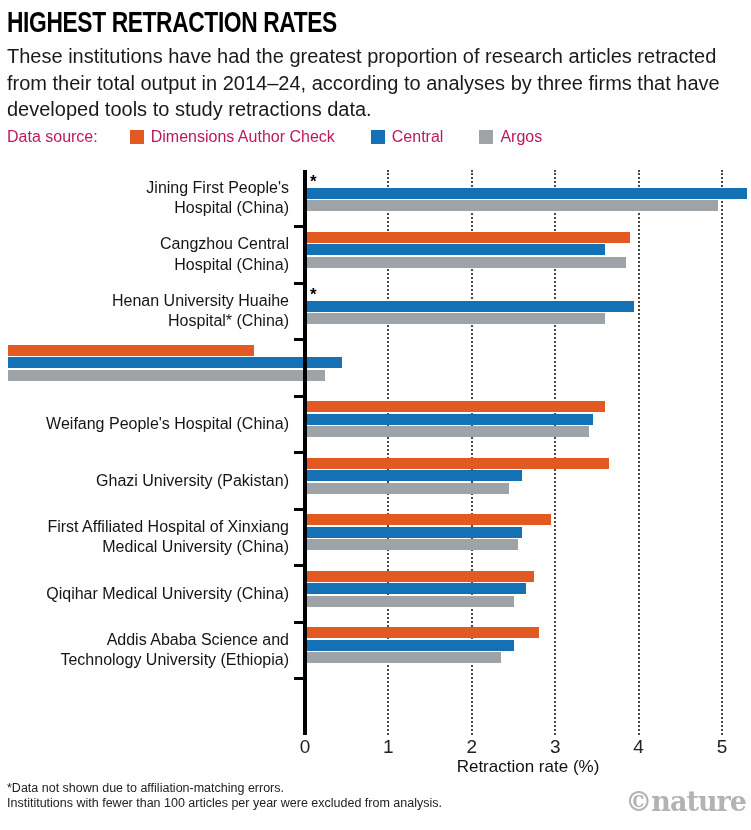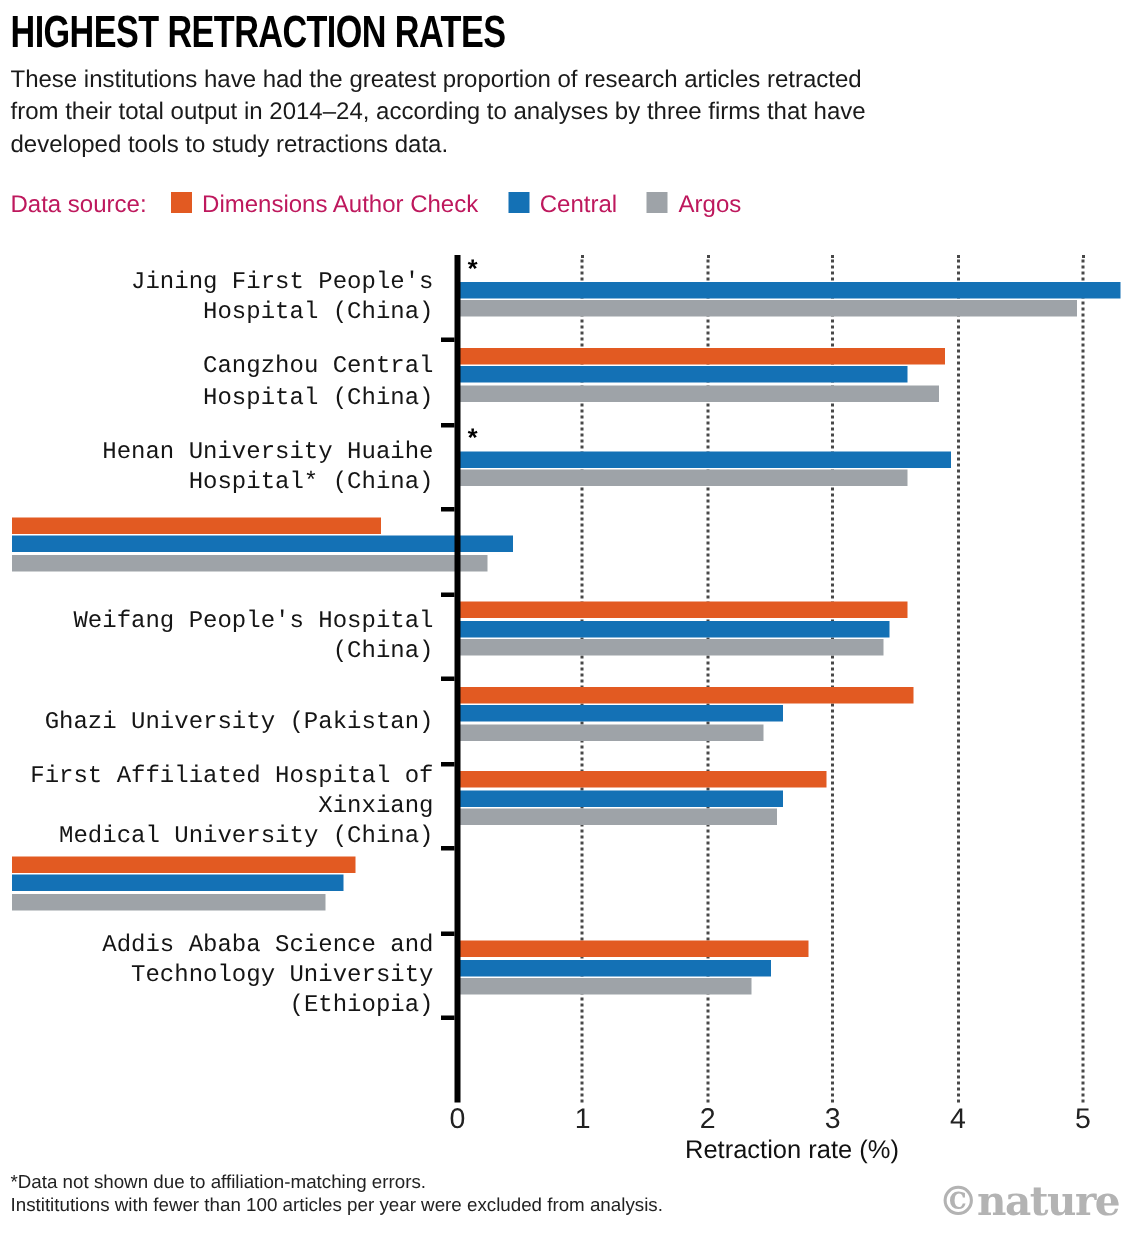--- a/index.html
+++ b/index.html
@@ -1,26 +1,26 @@
 <!DOCTYPE html>
 <html><head>
 <meta charset="utf-8">
 <style>
   html,body{margin:0;padding:0;background:#fff;}
   #canvas{position:relative;width:751px;height:830px;background:#fff;overflow:hidden;
           font-family:"Liberation Sans",sans-serif;color:#1a1a1a;}
   .title{position:absolute;top:5px;left:7px;font-size:30px;font-weight:900;color:#000;
          transform:scaleX(.76);transform-origin:left top;letter-spacing:-.5px;white-space:nowrap;}
-  .subtitle{position:absolute;top:43px;left:7px;width:738px;font-size:16px;line-height:1.33;
+  .subtitle{position:absolute;top:43px;left:7px;width:738px;font-size:20px;line-height:1.33;
             color:#1a1a1a;white-space:pre-line;}
   .legend{position:absolute;top:128px;left:7px;display:flex;align-items:center;font-size:16px;color:#be185d;}
   .legend-label{margin-right:16px;}
-  .legend-item{display:flex;align-items:flex-start;margin-right:20px;}
+  .legend-item{display:flex;align-items:center;margin-right:20px;margin-left:16px;}
   .swatch{width:14px;height:14px;margin-right:7px;display:inline-block;}
-  .chart{position:absolute;top:170px;left:0;width:751px;height:567px;font-family:Liberation Mono, monospace;}
+  .chart{position:absolute;top:170px;left:0;width:751px;height:567px;}
   .gridlines{position:absolute;left:305px;top:0;width:446px;height:565px;}
   .gridline{position:absolute;top:0;bottom:0;width:0;border-left:2px dotted #484848;}
   .axis-line{position:absolute;left:303px;top:0;width:4px;height:565px;background:#000;z-index:3;}
   .sep-tick{position:absolute;left:294px;width:9px;height:3px;background:#000;z-index:3;}
   .row{display:flex;height:56.5px;position:relative;}
   .row-label{width:297px;display:flex;align-items:center;justify-content:flex-end;text-align:right;
              padding-right:8px;box-sizing:border-box;font-size:16px;line-height:1.28;color:#151515;}
   .row-bars{flex:1;margin-left:8px;padding-top:5px;position:relative;z-index:1;}
   .bar{height:11px;margin-bottom:1.5px;}
   .missing{display:block;height:12.5px;box-sizing:border-box;font-weight:700;font-size:17px;
@@ -131,20 +131,23 @@
             <span style="white-space: pre-line;">First Affiliated Hospital of Xinxiang
 Medical University (China)</span>
           </div>
           <div class="row-bars">
             <div class="bar" style="width: 246.03px; background: rgb(226, 90, 34);"></div>
             <div class="bar" style="width: 216.84px; background: rgb(20, 113, 181);"></div>
             <div class="bar" style="width: 212.67px; background: rgb(158, 163, 168);"></div>
           </div>
         </div>
         <div class="row">
+          <div class="row-label">
+            <span style="white-space: pre-line;">Qiqihar Medical University (China)</span>
+          </div>
           <div class="row-bars">
             <div class="bar" style="width: 229.35px; background: rgb(226, 90, 34);"></div>
             <div class="bar" style="width: 221.01px; background: rgb(20, 113, 181);"></div>
             <div class="bar" style="width: 208.5px; background: rgb(158, 163, 168);"></div>
           </div>
         </div>
         <div class="row">
           <div class="row-label">
             <span style="white-space: pre-line;">Addis Ababa Science and
 Technology University (Ethiopia)</span>

